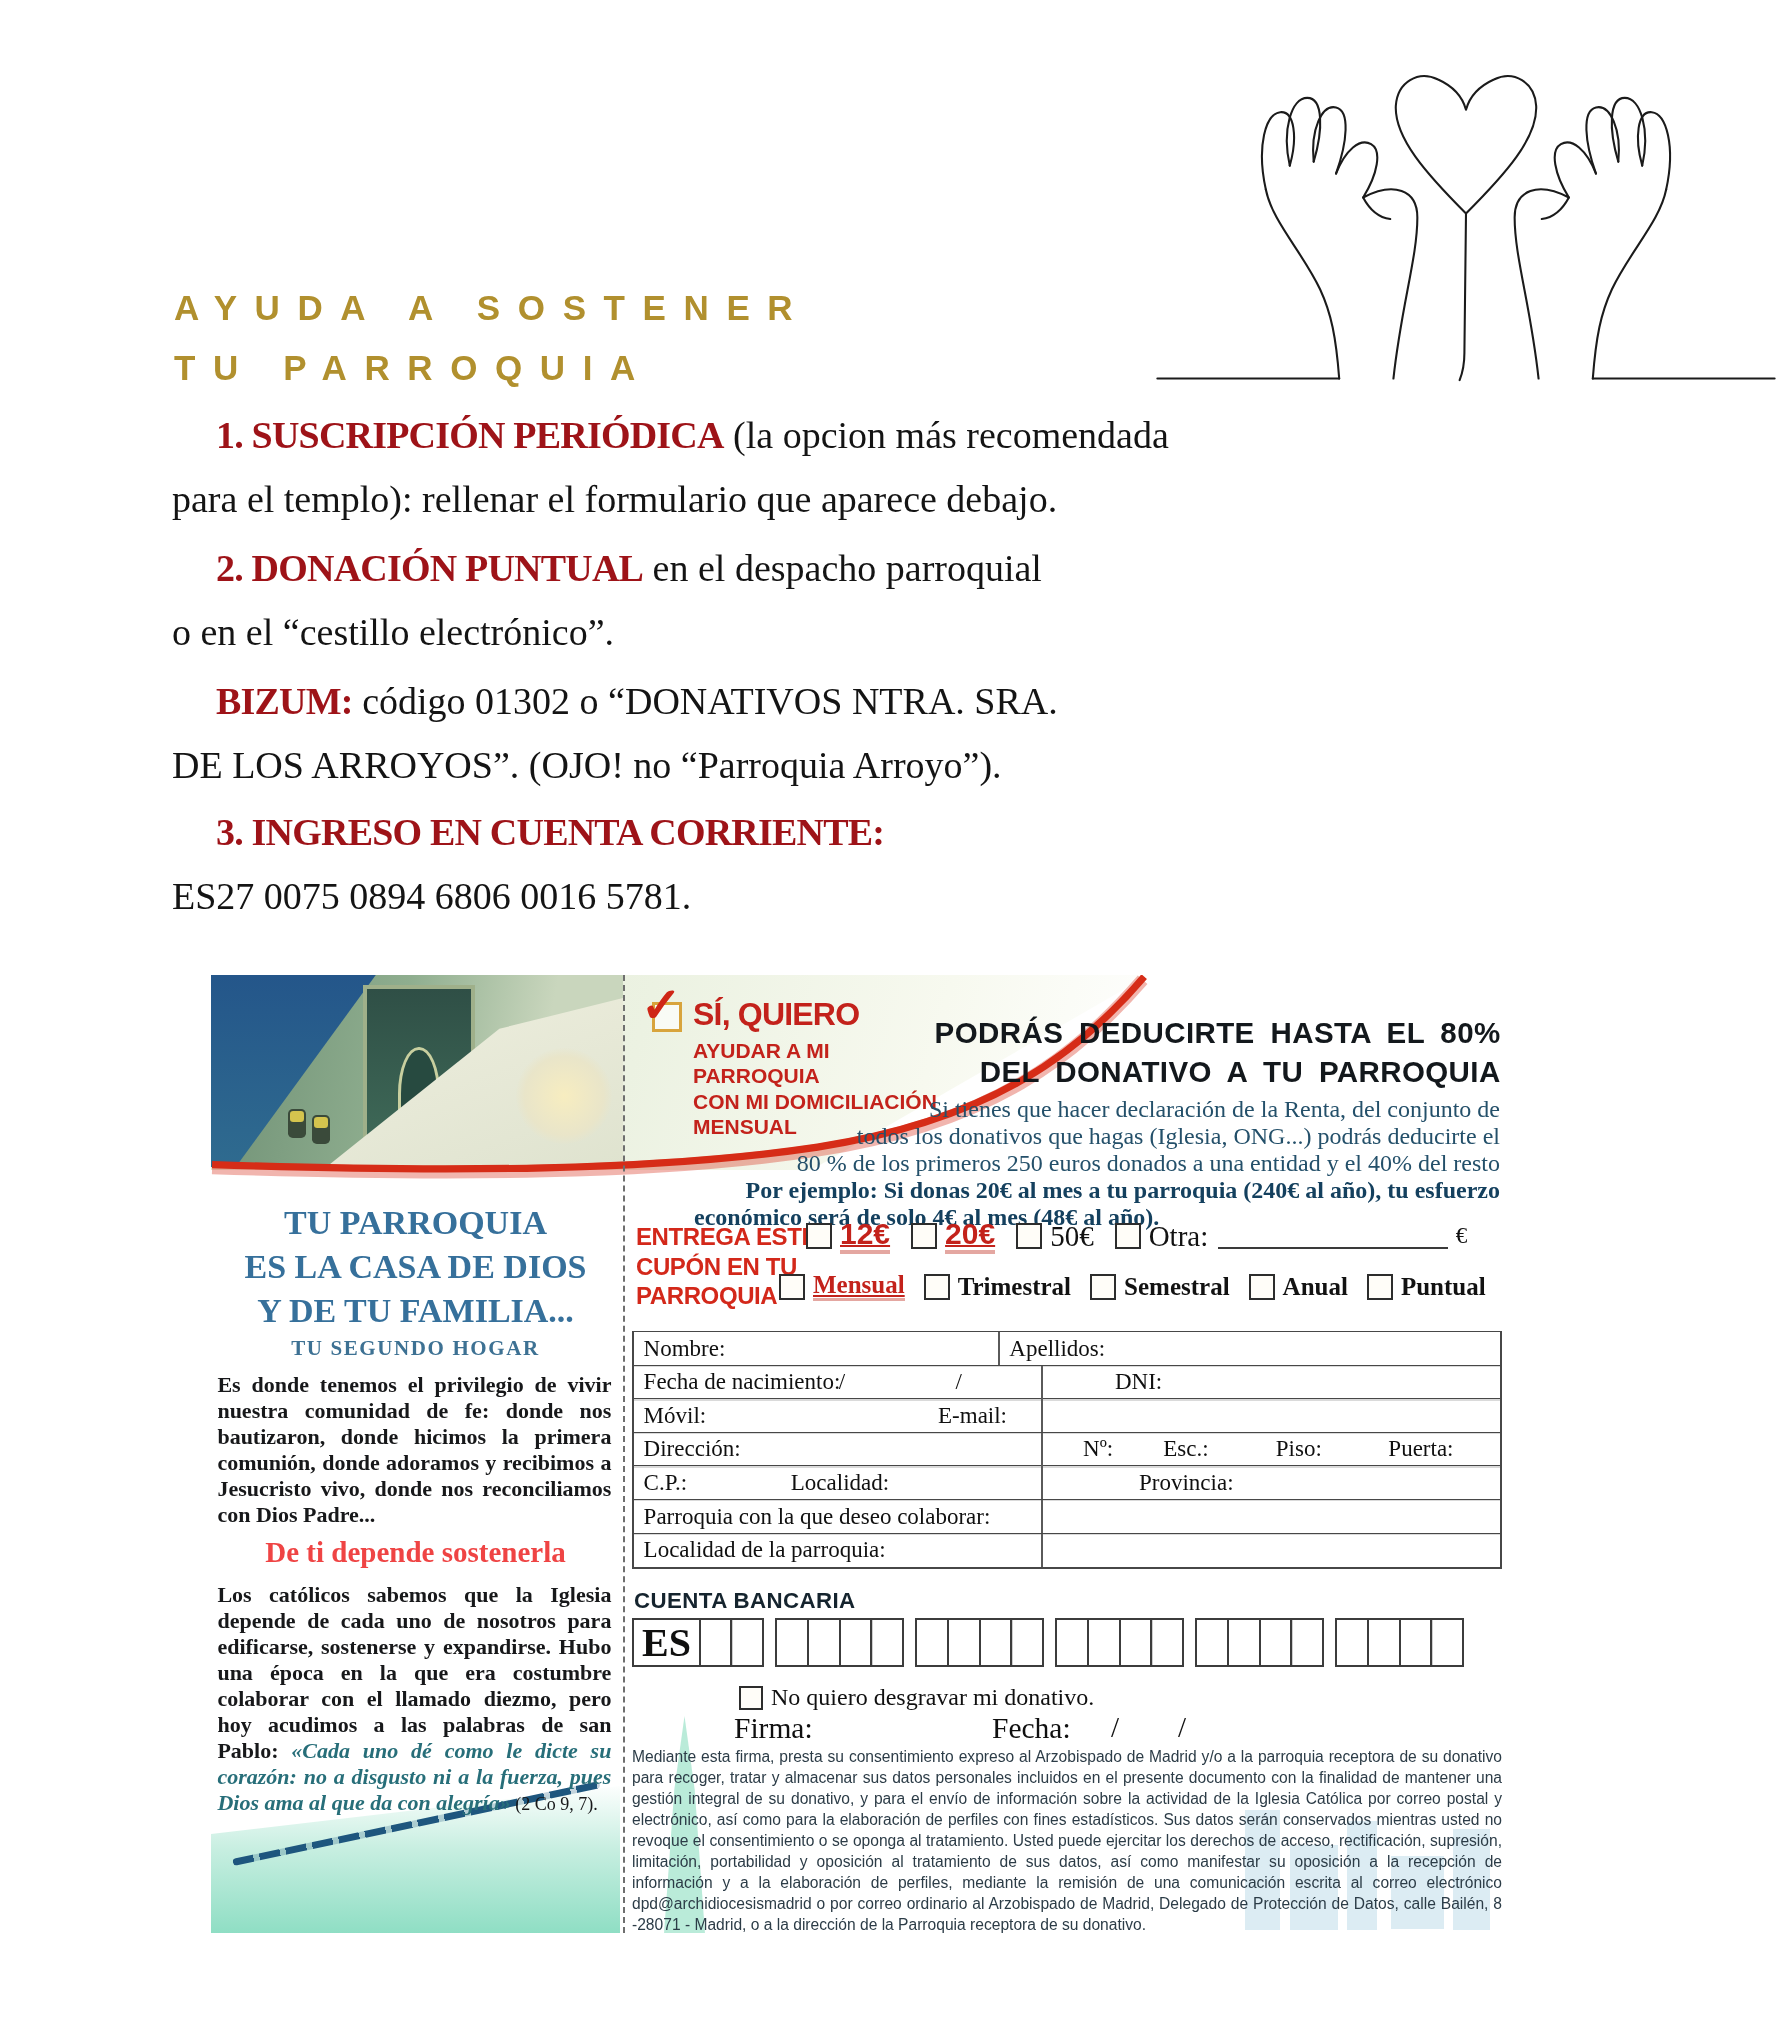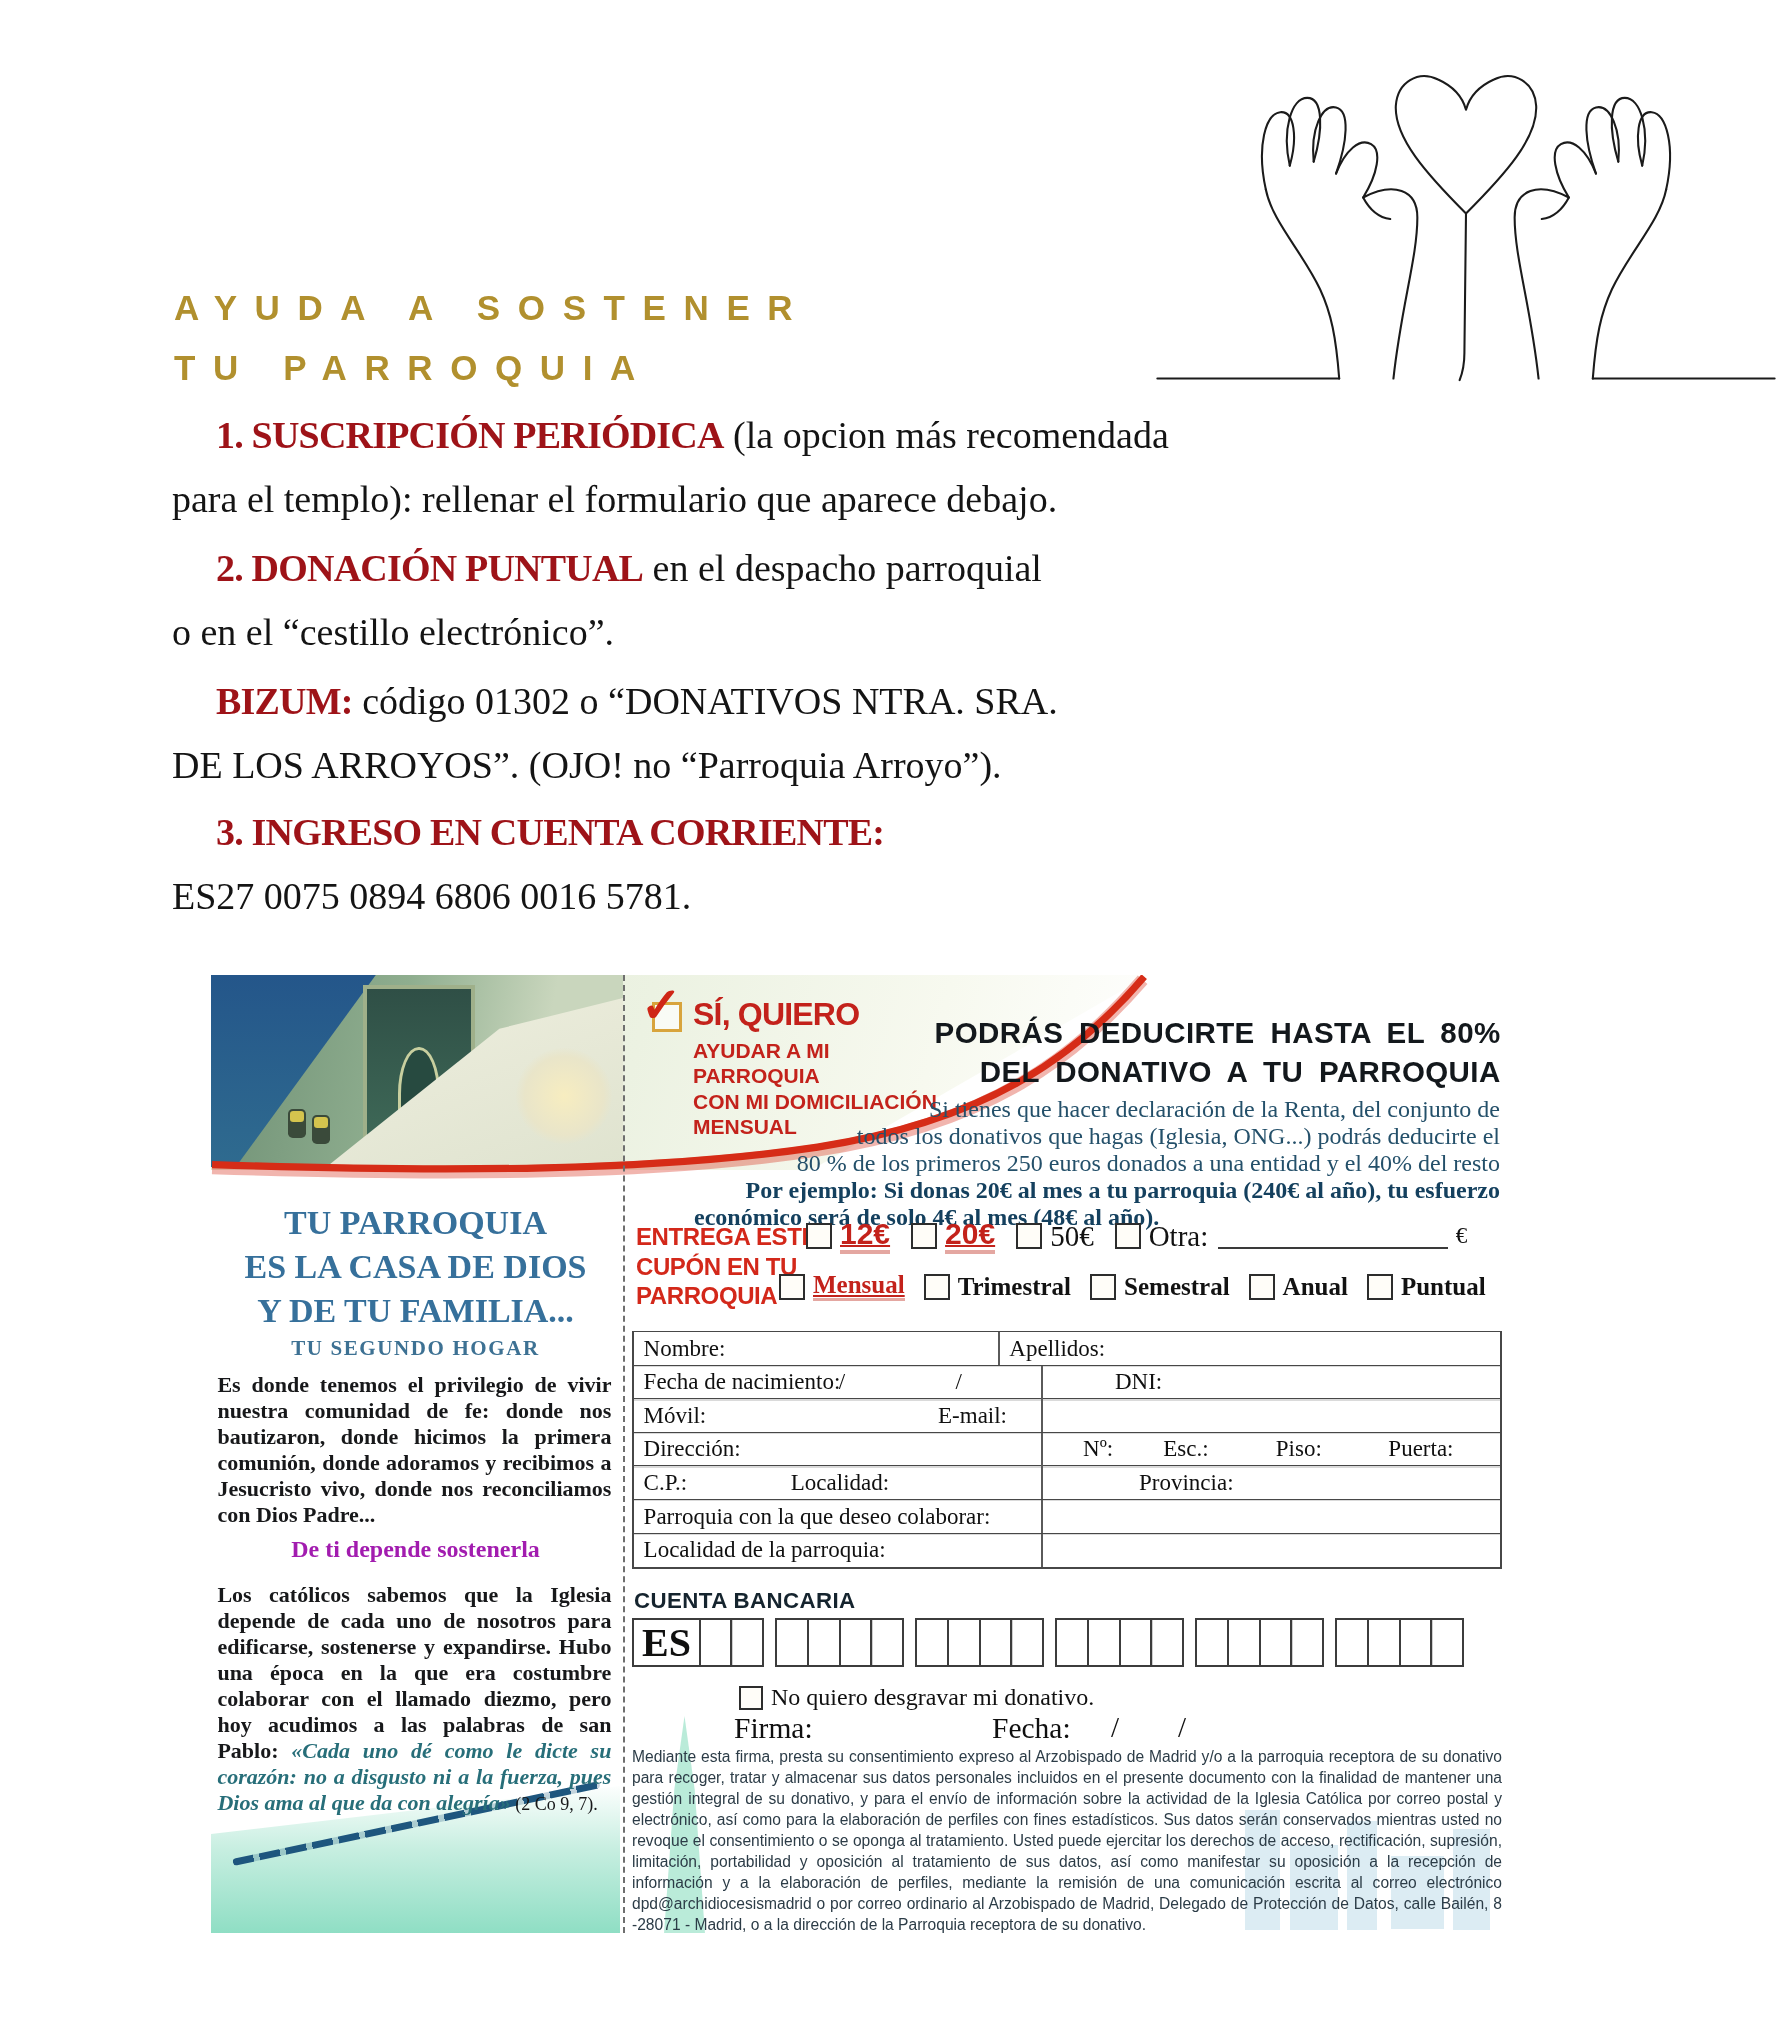--- a/index.html
+++ b/index.html
@@ -109,21 +109,21 @@
     color:#2c3c47;text-align:justify;}
   
   .tp-heading{position:absolute;left:0;top:226px;width:409px;text-align:center;z-index:5;
     font-weight:700;font-size:34px;line-height:44px;color:#36709b;}
   .tp-sub{position:absolute;left:0;top:361px;width:409px;text-align:center;z-index:5;
     font-weight:700;font-size:21px;letter-spacing:1.6px;color:#3d7193;}
   .lpara{position:absolute;left:6.4px;width:394px;z-index:5;text-align:justify;
     font-weight:700;font-size:22px;line-height:26px;color:#17181a;}
   .lp1{top:397px;}
   .de-ti{position:absolute;left:0;top:561px;width:409px;text-align:center;z-index:5;
-    font-weight:700;font-size:24px;color:#a21caf;}
+    font-weight:700;font-size:29px;color:#ef4444;}
   .lp2{top:607px;}
   .quote{font-style:italic;color:#276e79;}
   .cite{font-weight:400;font-size:18px;color:#17181a;}
   
   .teal-block{position:absolute;left:0;top:808px;width:409px;height:150px;z-index:1;
     background:linear-gradient(to top,#8fdec4,#c6eee0 55%,rgba(214,243,233,0));
     clip-path:polygon(0 34%,100% 2%,100% 100%,0 100%);}
   .blue-stroke{position:absolute;left:22.3px;top:884px;width:375px;height:7.2px;z-index:2;
     background:repeating-linear-gradient(90deg,#1e567e 0 21px,rgba(30,86,126,.25) 21px 27px);
     border-radius:4px;transform:rotate(-12deg);transform-origin:left center;}

